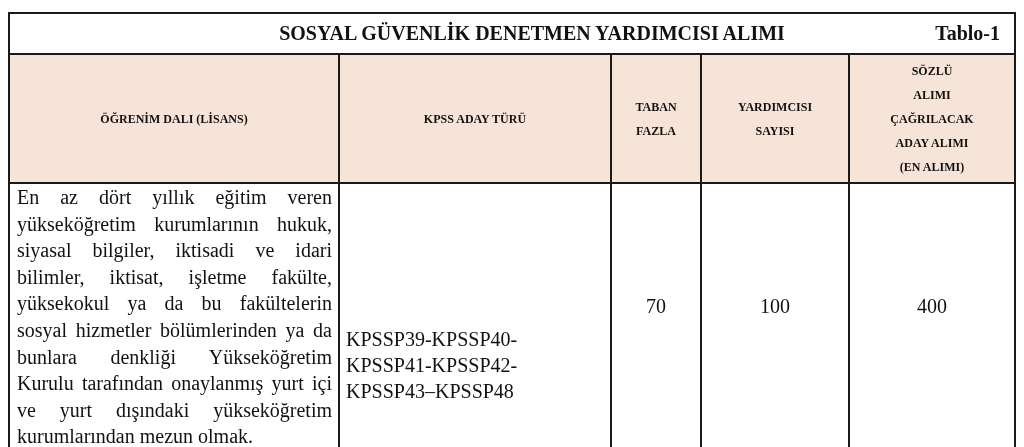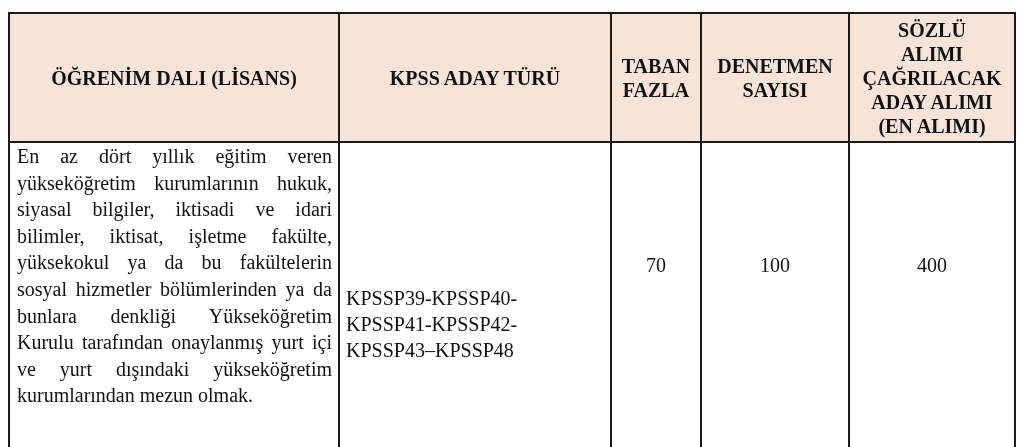--- a/index.html
+++ b/index.html
@@ -48,21 +48,21 @@
       top: 0;
       line-height: 39px;
       font-weight: bold;
       font-size: 20px;
     }
     .head-row td {
       height: 127px;
       background: #f7e4d8;
       text-align: center;
       font-weight: bold;
-      font-size: 20px;
+      font-size: 12px;
       line-height: 24px;
     }
     .head-row td span { display: block; }
     .body-row td {
       height: 250px;
       background: #ffffff;
       font-size: 20px;
     }
     .desc {
       text-align: justify;
@@ -88,33 +88,39 @@
 
 <table class="tbl">
   <colgroup>
     <col style="width:330px">
     <col style="width:272px">
     <col style="width:90px">
     <col style="width:148px">
     <col style="width:166px">
   </colgroup>
   <tbody>
+      <tr class="title-row">
+    <td colspan="5">
+      <span class="title-text">SOSYAL GÜVENLİK DENETMEN YARDIMCISI ALIMI</span>
+      <span class="title-tag">Tablo-1</span>
+    </td>
+  </tr>
   <tr class="head-row">
     <td>
       <span>ÖĞRENİM DALI (LİSANS)</span>
     </td>
     <td>
       <span>KPSS ADAY TÜRÜ</span>
     </td>
     <td>
       <span>TABAN</span>
       <span>FAZLA</span>
     </td>
     <td>
-      <span>DENETMEN</span>
+      <span>YARDIMCISI</span>
       <span>SAYISI</span>
     </td>
     <td>
       <span>SÖZLÜ</span>
       <span>ALIMI</span>
       <span>ÇAĞRILACAK</span>
       <span>ADAY ALIMI</span>
       <span>(EN ALIMI)</span>
     </td>
   </tr>

